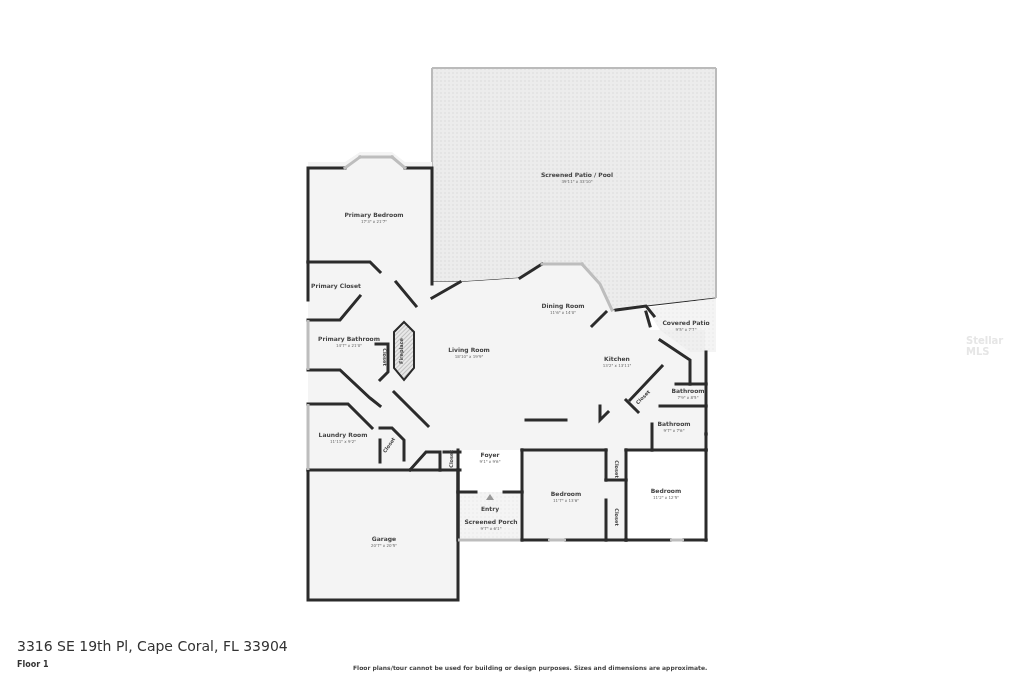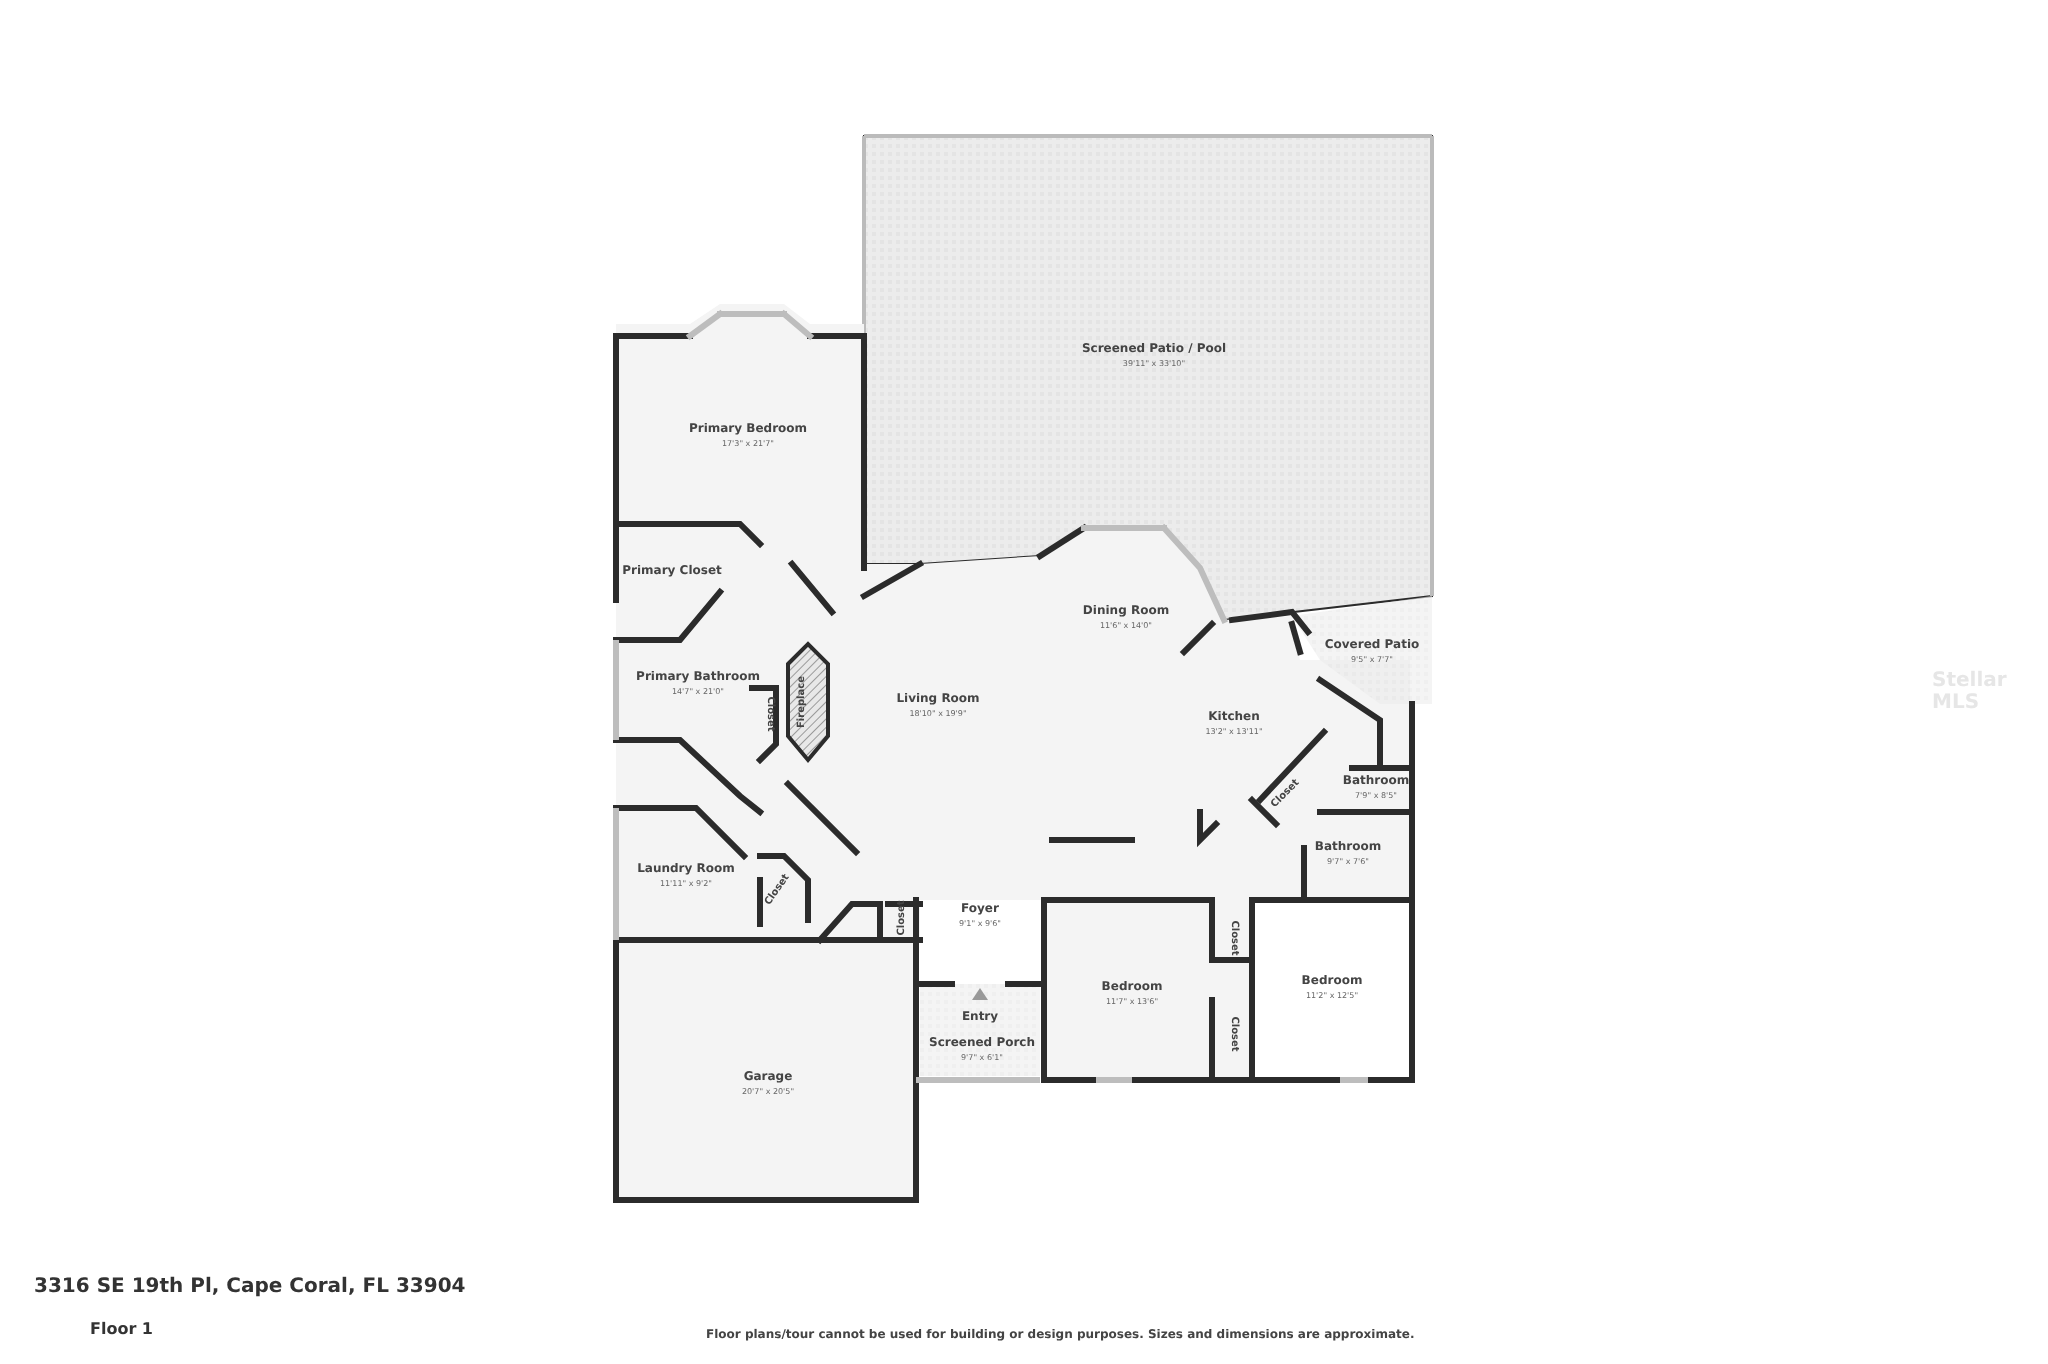--- a/index.html
+++ b/index.html
@@ -2,22 +2,22 @@
 <html><head>
 <meta charset="utf-8">
 <style>
   html,body{margin:0;padding:0;background:#ffffff;}
   body{width:1024px;height:682px;position:relative;overflow:hidden;font-family:"DejaVu Sans",sans-serif;color:#333;}
   #plan{position:absolute;left:0;top:0;}
   .room-label{position:absolute;transform:translateX(-50%);text-align:center;white-space:nowrap;}
   .room-name{font-size:6px;font-weight:bold;color:#444;display:block;line-height:8px;}
   .room-dim{font-size:4px;color:#666;display:block;line-height:6px;}
   .vlabel{position:absolute;font-size:5px;font-weight:bold;color:#444;transform-origin:center;white-space:nowrap;}
-  .footer-addr{position:absolute;left:17px;top:638px;font-size:10px;font-weight:bold;color:#333;}
-  .footer-floor{position:absolute;left:17px;top:660px;font-size:8px;font-weight:bold;color:#333;margin-left:28px;}
+  .footer-addr{position:absolute;left:17px;top:638px;font-size:14px;font-weight:normal;color:#333;}
+  .footer-floor{position:absolute;left:17px;top:660px;font-size:8px;font-weight:bold;color:#333;}
   .footer-disc{position:absolute;left:353px;top:664px;font-size:6px;font-weight:bold;color:#444;}
   .watermark{position:absolute;left:966px;top:335px;font-size:10px;font-weight:bold;color:#e6e6e6;}
 </style>
 </head>
 <body>
 
 <svg id="plan" width="1024" height="682" viewBox="0 0 1024 682">
   <defs>
     <pattern id="tile" width="4" height="4" patternUnits="userSpaceOnUse">
       <rect width="4" height="4" fill="#ececec"></rect>

